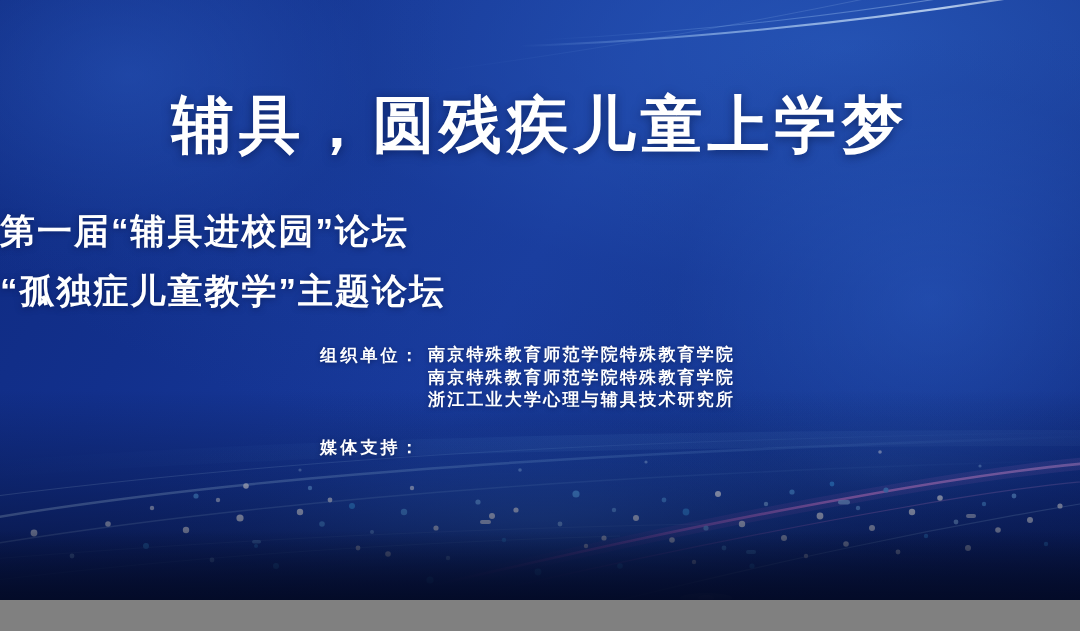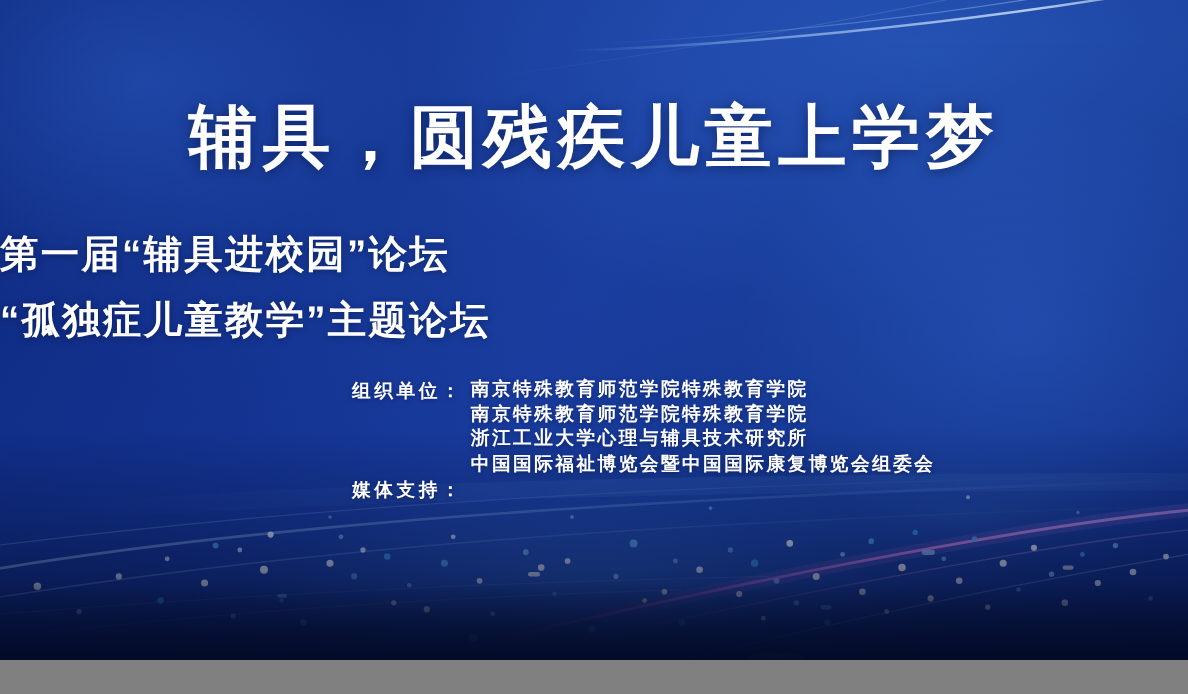--- a/index.html
+++ b/index.html
@@ -117,21 +117,21 @@
     position: absolute;
     left: 320px;
     top: 345px;
     color: #ffffff;
   }
 
   .credit-row {
     display: flex;
     align-items: flex-start;
   }
-  .credit-row + .credit-row { }
+  .credit-row + .credit-row { margin-top: 24px; }
 
   .credit-label {
     flex: 0 0 auto;
     width: 108px;
     font-size: 17px;
     font-weight: bold;
     letter-spacing: 3.2px;
     line-height: 22px;
     white-space: nowrap;
     text-shadow: 0 1px 4px rgba(4,16,60,0.5);
@@ -332,21 +332,20 @@
       <div class="sub-title sub-title-2">“孤独症儿童教学”主题论坛</div>
 
       <div class="credits">
 
         <div class="credit-row">
           <div class="credit-label">组织单位：</div>
           <div class="credit-values">
             <div class="credit-line">南京特殊教育师范学院特殊教育学院</div>
             <div class="credit-line">南京特殊教育师范学院特殊教育学院</div>
             <div class="credit-line">浙江工业大学心理与辅具技术研究所</div>
-            <div class="credit-line">中国国际福祉博览会暨中国国际康复博览会组委会</div>
           </div>
         </div>
 
         <div class="credit-row">
           <div class="credit-label">媒体支持：</div>
         </div>
 
       </div>
     </div>
   </div>

